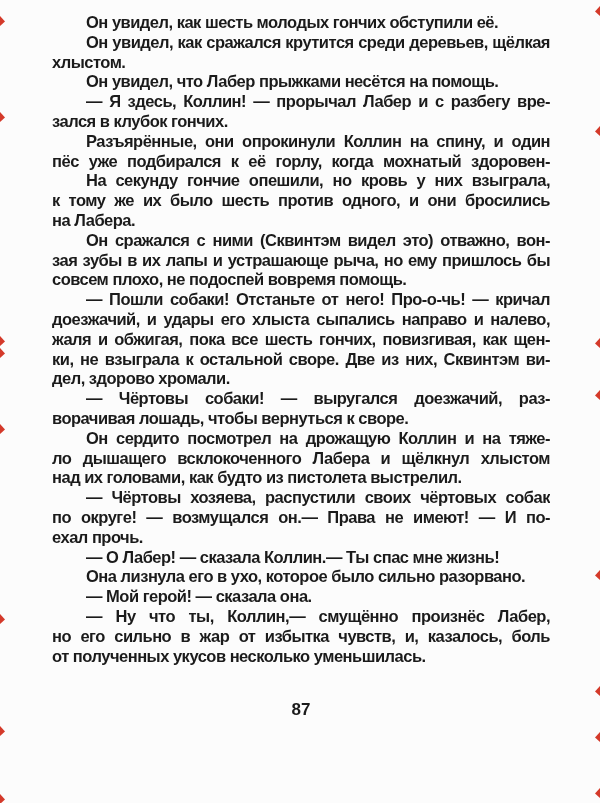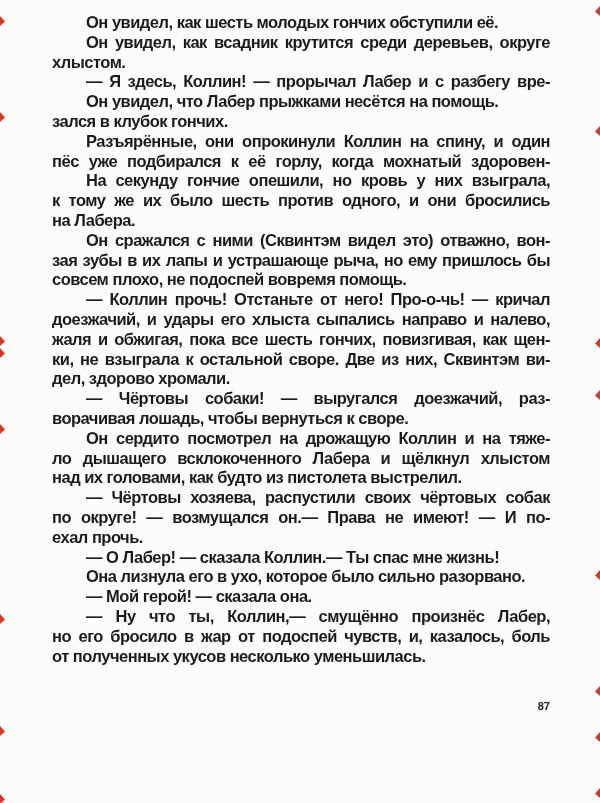--- a/index.html
+++ b/index.html
@@ -41,23 +41,23 @@
   }
   .line.ind {
     padding-left: 34px;
     text-align: center;
   }
   .page-number {
     position: absolute;
     left: 52px;
     top: 700px;
     width: 498px;
-    text-align: right;
+    text-align: center;
     color: #1b1b1b;
-    font-size: 11px;
+    font-size: 17px;
     font-weight: 700;
   }
   .edge-mark {
     position: absolute;
     width: 5px;
     height: 10px;
   }
   .edge-mark.left {
     left: 0;
     clip-path: polygon(0 0, 100% 55%, 0 100%);
@@ -66,51 +66,51 @@
     right: 0;
     clip-path: polygon(100% 0, 0 55%, 100% 100%);
   }
 </style>
 </head>
 <body>
 
 <div class="page">
   <div class="text-block" id="text-block">
       <div class="line ind end">Он увидел, как шесть молодых гончих обступили её.</div>
-      <div class="line ind">Он увидел, как всадник крутится среди деревьев, округе</div>
+      <div class="line ind">Он увидел, как сражался крутится среди деревьев, щёлкая</div>
       <div class="line end">хлыстом.</div>
+      <div class="line ind end">Он увидел, что Лабер прыжками несётся на помощь.</div>
       <div class="line ind">— Я здесь, Коллин! — прорычал Лабер и с разбегу вре-</div>
-      <div class="line ind end">Он увидел, что Лабер прыжками несётся на помощь.</div>
       <div class="line end">зался в клубок гончих.</div>
       <div class="line ind">Разъярённые, они опрокинули Коллин на спину, и один</div>
       <div class="line">пёс уже подбирался к её горлу, когда мохнатый здоровен-</div>
       <div class="line ind">На секунду гончие опешили, но кровь у них взыграла,</div>
       <div class="line">к тому же их было шесть против одного, и они бросились</div>
       <div class="line end">на Лабера.</div>
       <div class="line ind">Он сражался с ними (Сквинтэм видел это) отважно, вон-</div>
       <div class="line">зая зубы в их лапы и устрашающе рыча, но ему пришлось бы</div>
       <div class="line end">совсем плохо, не подоспей вовремя помощь.</div>
-      <div class="line ind">— Коллин прочь! Отстаньте от него! Про-о-чь! — кричал</div>
+      <div class="line ind">— Пошли собаки! Отстаньте от него! Про-о-чь! — кричал</div>
       <div class="line">доезжачий, и удары его хлыста сыпались направо и налево,</div>
       <div class="line">жаля и обжигая, пока все шесть гончих, повизгивая, как щен-</div>
       <div class="line">ки, не взыграла к остальной своре. Две из них, Сквинтэм ви-</div>
       <div class="line end">дел, здорово хромали.</div>
       <div class="line ind">— Чёртовы собаки! — выругался доезжачий, раз-</div>
       <div class="line end">ворачивая лошадь, чтобы вернуться к своре.</div>
       <div class="line ind">Он сердито посмотрел на дрожащую Коллин и на тяже-</div>
       <div class="line">ло дышащего всклокоченного Лабера и щёлкнул хлыстом</div>
       <div class="line end">над их головами, как будто из пистолета выстрелил.</div>
       <div class="line ind">— Чёртовы хозяева, распустили своих чёртовых собак</div>
       <div class="line">по округе! — возмущался он.— Права не имеют! — И по-</div>
       <div class="line end">ехал прочь.</div>
       <div class="line ind end">— О Лабер! — сказала Коллин.— Ты спас мне жизнь!</div>
       <div class="line ind end">Она лизнула его в ухо, которое было сильно разорвано.</div>
       <div class="line ind end">— Мой герой! — сказала она.</div>
       <div class="line ind">— Ну что ты, Коллин,— смущённо произнёс Лабер,</div>
-      <div class="line">но его бросило в жар от подоспей чувств, и, казалось, боль</div>
+      <div class="line">но его сильно в жар от избытка чувств, и, казалось, боль</div>
       <div class="line end">от полученных укусов несколько уменьшилась.</div>
     </div>
   <div class="page-number">87</div>
   <div id="edge-marks">
       <div class="edge-mark left" style="top: 16px; background: rgb(212, 58, 42);"></div>
       <div class="edge-mark left" style="top: 112px; background: rgb(212, 58, 42);"></div>
       <div class="edge-mark left" style="top: 336px; background: rgb(212, 58, 42);"></div>
       <div class="edge-mark left" style="top: 348px; background: rgb(212, 58, 42);"></div>
       <div class="edge-mark left" style="top: 424px; background: rgb(212, 58, 42);"></div>
       <div class="edge-mark left" style="top: 614px; background: rgb(212, 58, 42);"></div>

